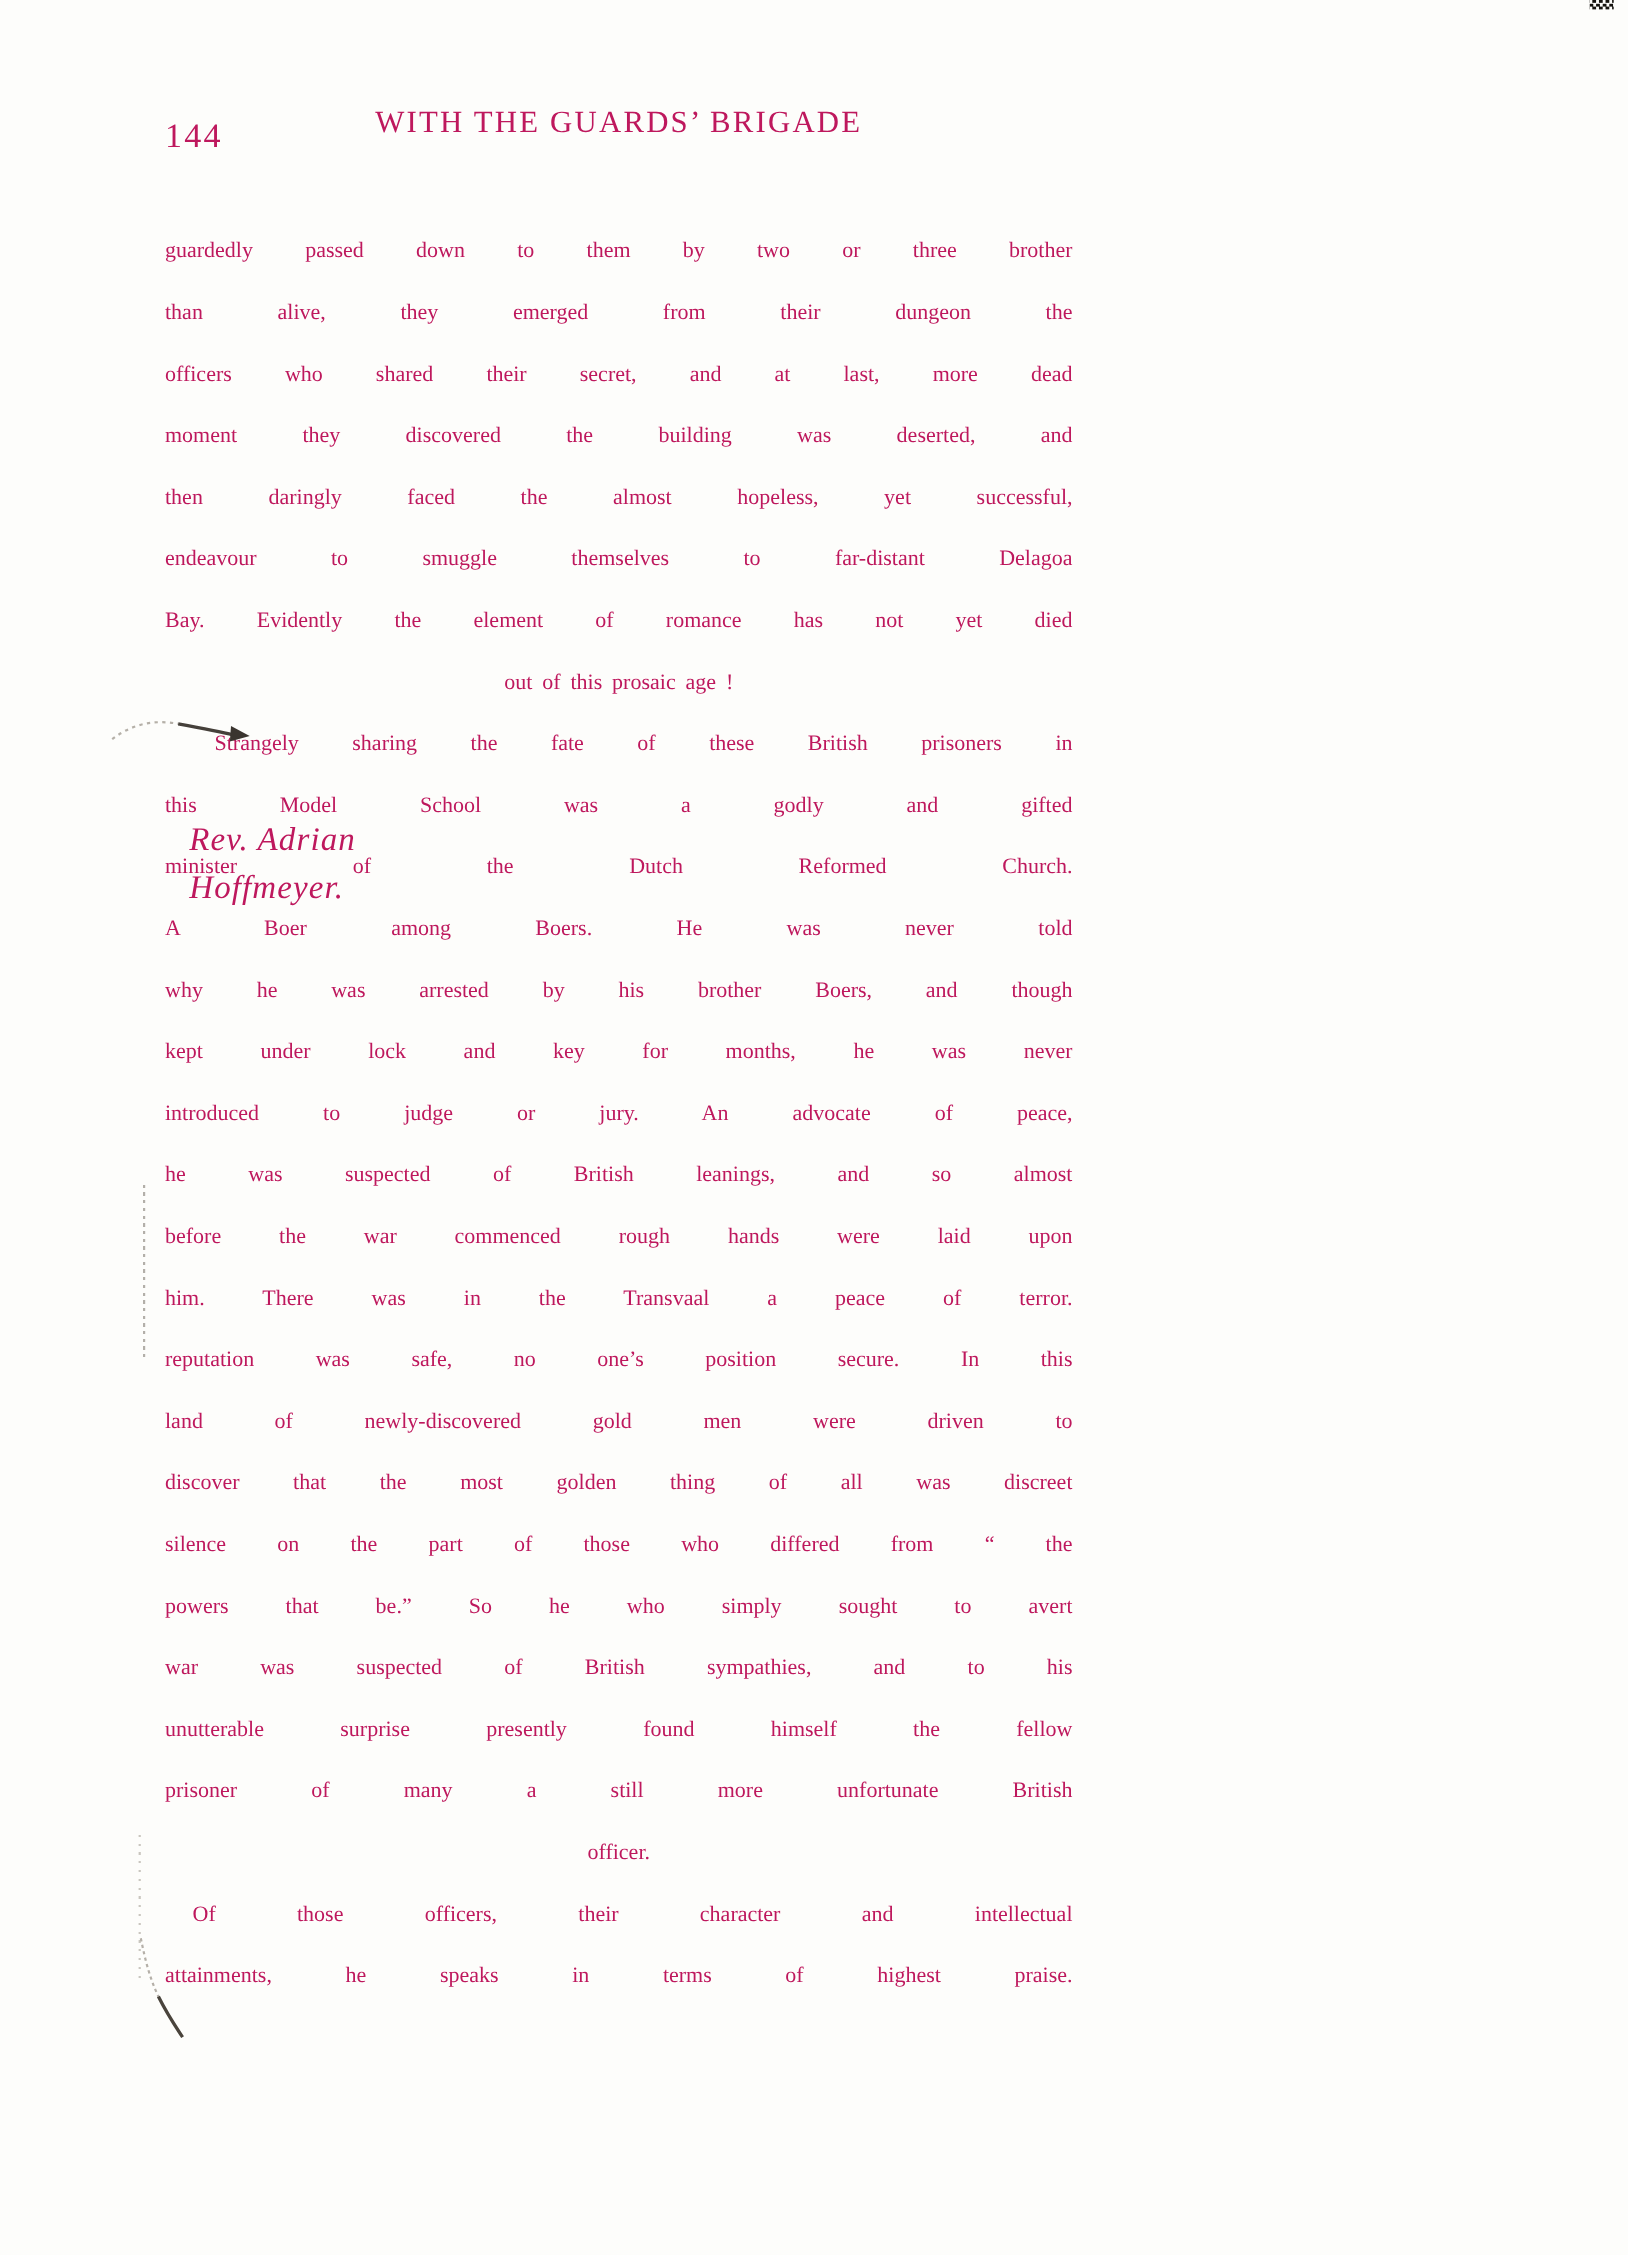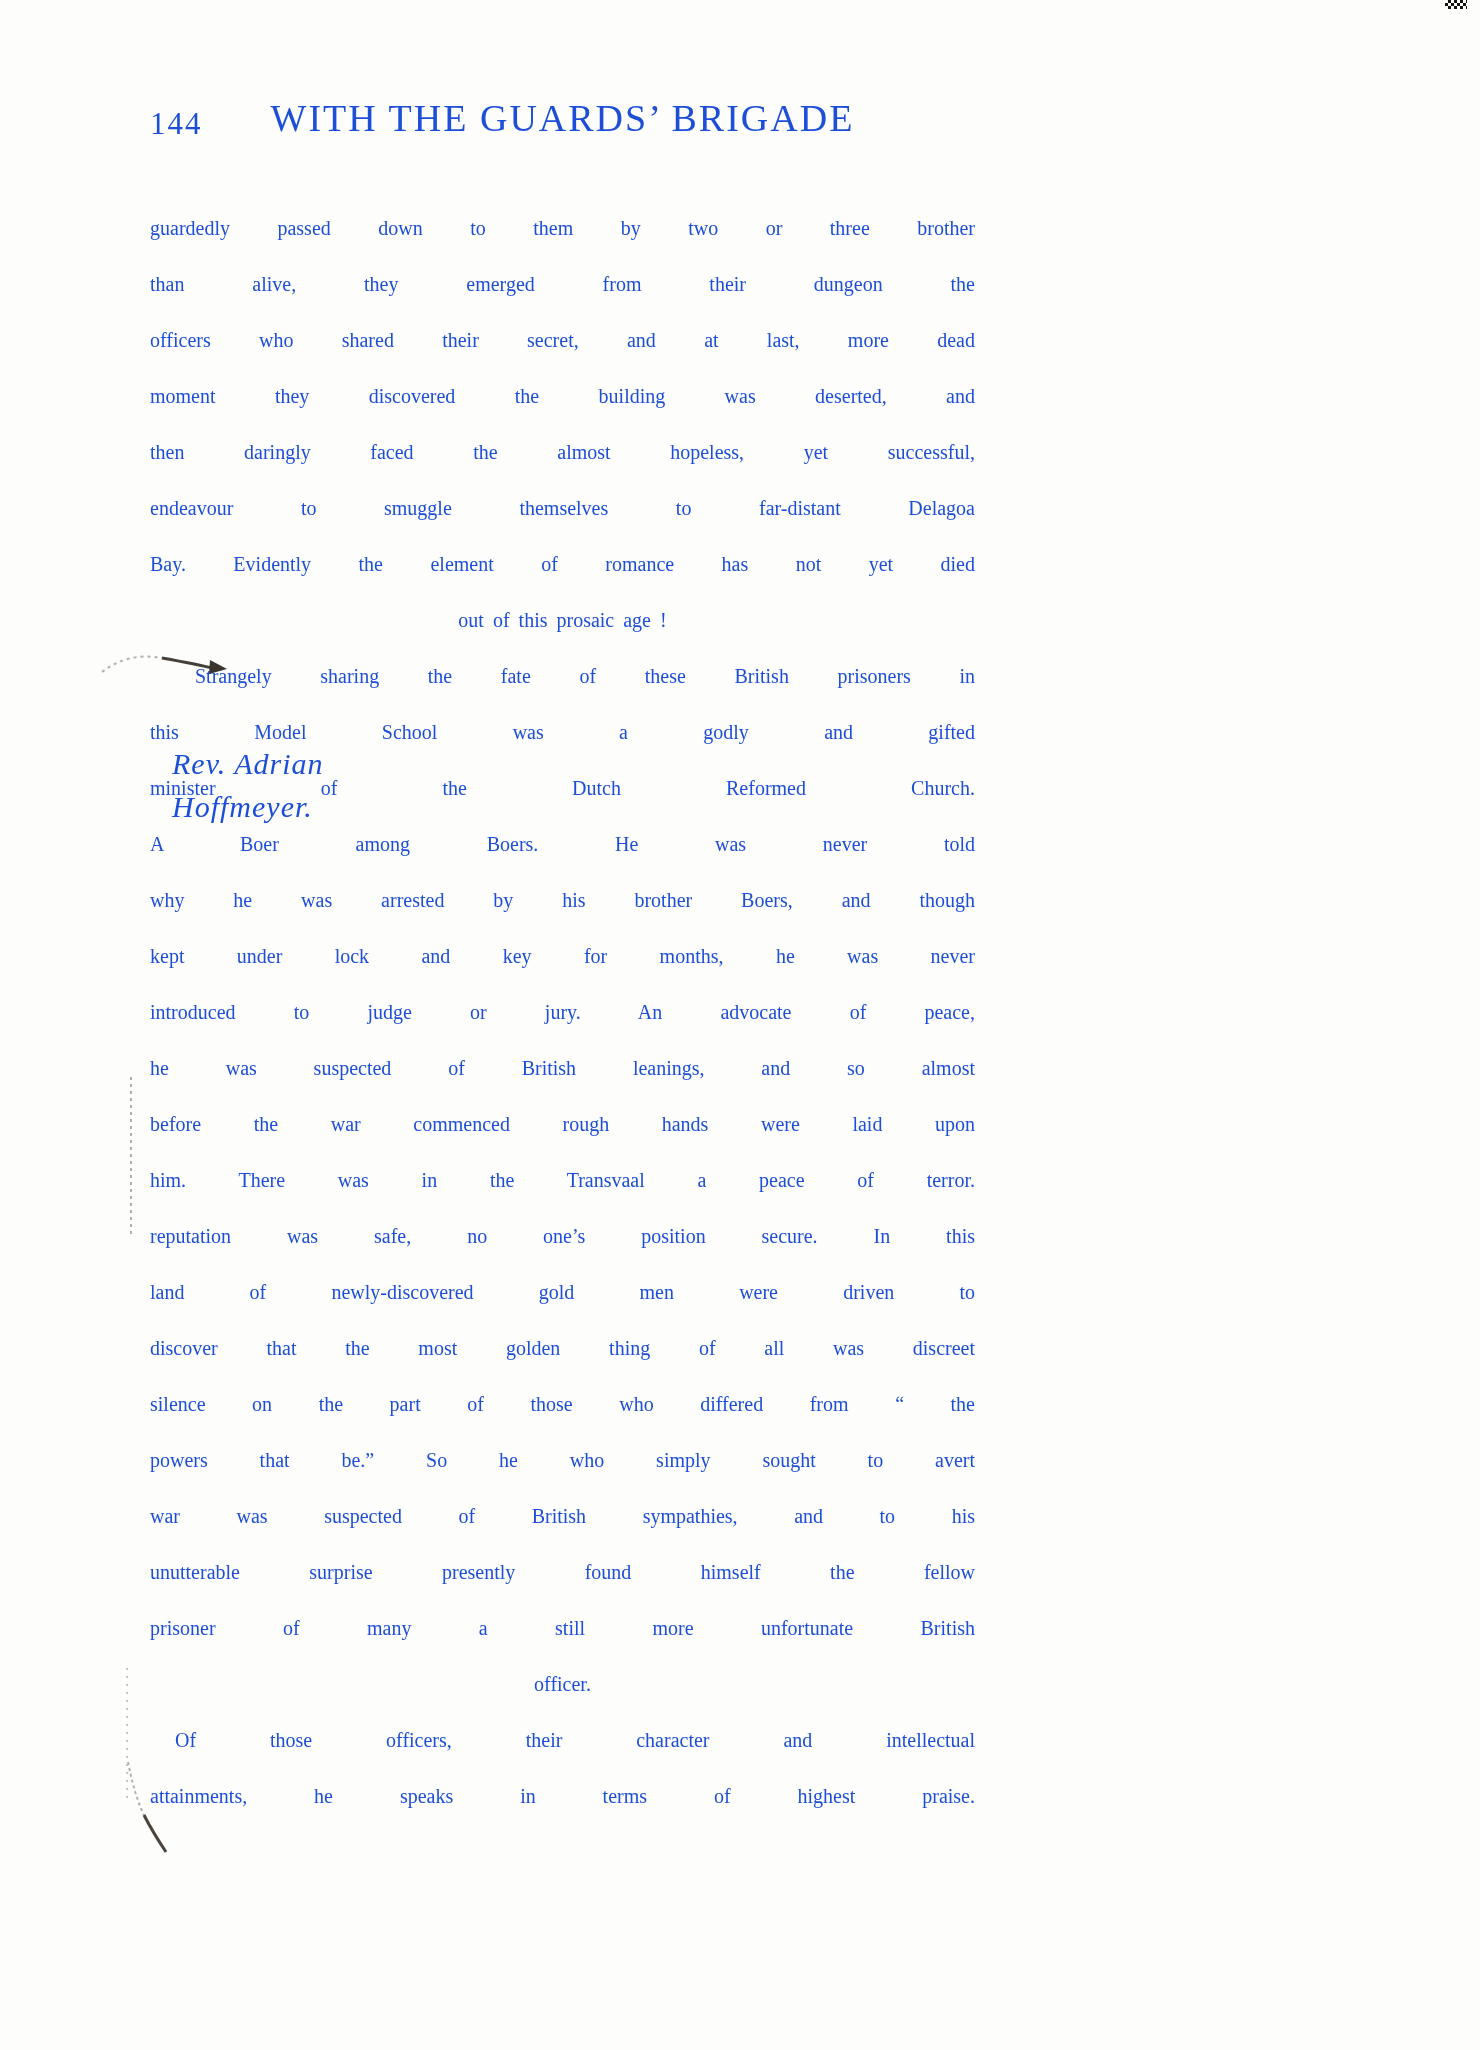--- a/index.html
+++ b/index.html
@@ -2,32 +2,32 @@
 <html><head>
 <meta charset="utf-8">
 <style>
   html,body{margin:0;padding:0;background:#e8e6e1;}
   .page{
     position:relative;
     width:1480px;height:2050px;
     background:#fdfdfb;
     overflow:hidden;
     font-family:"Liberation Serif","DejaVu Serif",serif;
-    color:#1d4ed8;
+    color:#be185d;
   }
   
   .header{position:absolute;left:150px;top:94px;width:825px;height:56px;}
   .page-number{
     position:absolute;left:0;top:12px;
     font-size:31px;letter-spacing:2px;
   }
   .running-title{
     position:absolute;left:0;right:0;top:2px;
     text-align:center;
-    font-size:38px;letter-spacing:2px;white-space:nowrap;
+    font-size:28px;letter-spacing:2px;white-space:nowrap;
   }
   
   .body-text{
     position:absolute;left:150px;top:200px;width:825px;
     font-size:20px;word-spacing:4px;
   }
   .line{
     height:56px;line-height:56px;overflow:hidden;
     white-space:normal;
   }

